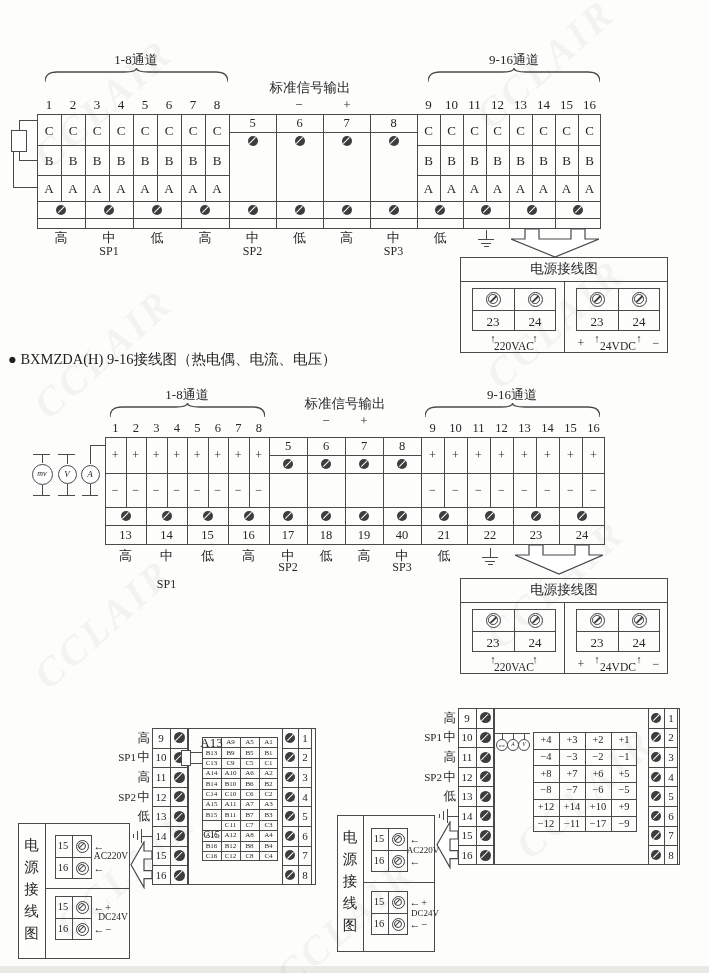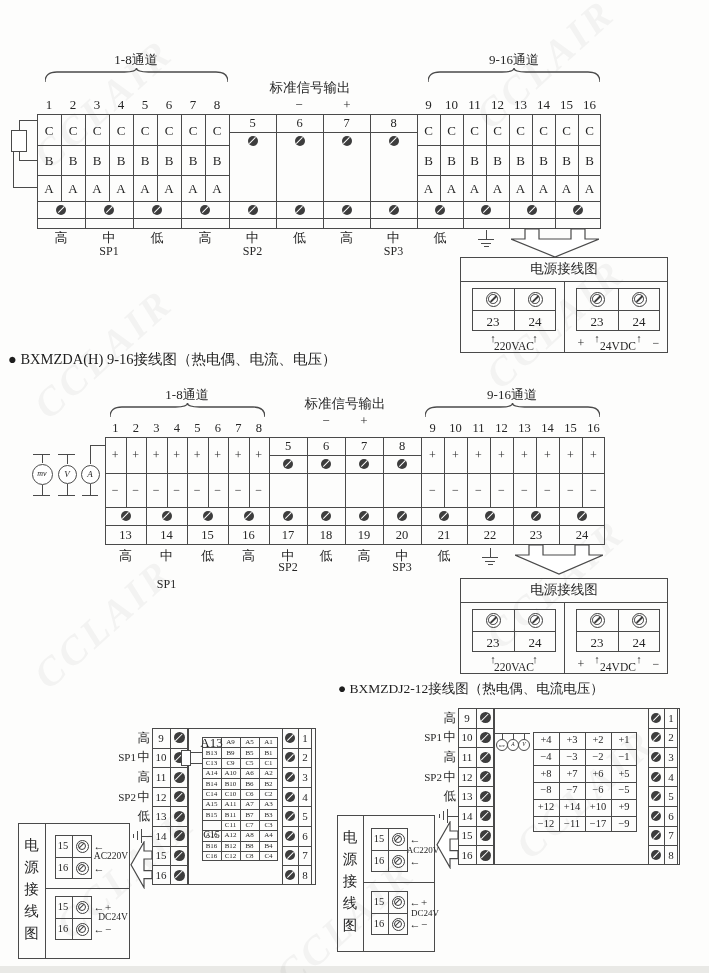--- a/index.html
+++ b/index.html
@@ -23,21 +23,20 @@
   .ttl{position:absolute;left:10px;top:6px;font-size:16px;color:#1e1e1e;white-space:nowrap;}
   .wm{position:absolute;font-style:italic;font-weight:bold;font-size:40px;
       color:rgba(70,70,70,0.055);transform:rotate(-42deg);letter-spacing:4px;pointer-events:none;}
   .edge{position:absolute;left:0;top:966px;width:709px;height:7px;background:#e9e9e6;}
 </style>
 </head>
 <body>
 
 <div id="page">
   <div class="hd" style="left:8px;top:350px;">● BXMZDA(H) 9-16接线图（热电偶、电流、电压）</div>
-  <div class="hd" style="left:338px;top:680px;font-size:13.5px;">● BXMZDJ2-12接线图（热电偶、电流电压）</div>
   <div class="edge"></div>
 <div class="wm" style="left: 18px; top: 80px;">CCLAIR</div>
     <div class="wm" style="left: 460px; top: 40px;">CCLAIR</div>
     <div class="wm" style="left: 18px; top: 330px;">CCLAIR</div>
     <div class="wm" style="left: 470px; top: 300px;">CCLAIR</div>
     <div class="wm" style="left: 18px; top: 600px;">CCLAIR</div>
     <div class="wm" style="left: 470px; top: 560px;">CCLAIR</div>
     <div class="wm" style="left: 40px; top: 850px;">CCLAIR</div>
     <div class="wm" style="left: 260px; top: 900px;">CCLAIR</div>
     <div class="wm" style="left: 500px; top: 770px;">CCLAIR</div>
@@ -340,21 +339,21 @@
     <div class="sc" style="left: 485px; top: 511px; width: 10px; height: 10px;"></div>
     <div class="sc" style="left: 531px; top: 511px; width: 10px; height: 10px;"></div>
     <div class="sc" style="left: 577px; top: 511px; width: 10px; height: 10px;"></div>
     <div class="tx" style="left: 125.5px; top: 535px; font-size: 12.5px;">13</div>
     <div class="tx" style="left: 166.5px; top: 535px; font-size: 12.5px;">14</div>
     <div class="tx" style="left: 207.5px; top: 535px; font-size: 12.5px;">15</div>
     <div class="tx" style="left: 248.5px; top: 535px; font-size: 12.5px;">16</div>
     <div class="tx" style="left: 288px; top: 535px; font-size: 12.5px;">17</div>
     <div class="tx" style="left: 326px; top: 535px; font-size: 12.5px;">18</div>
     <div class="tx" style="left: 364px; top: 535px; font-size: 12.5px;">19</div>
-    <div class="tx" style="left: 402px; top: 535px; font-size: 12.5px;">20</div>
+    <div class="tx" style="left: 402px; top: 535px; font-size: 12.5px;">40</div>
     <div class="tx" style="left: 444px; top: 535px; font-size: 12.5px;">21</div>
     <div class="tx" style="left: 490px; top: 535px; font-size: 12.5px;">22</div>
     <div class="tx" style="left: 536px; top: 535px; font-size: 12.5px;">23</div>
     <div class="tx" style="left: 582px; top: 535px; font-size: 12.5px;">24</div>
     <div class="tx" style="left: 125.5px; top: 555px; font-size: 13px;">高</div>
     <div class="tx" style="left: 166.5px; top: 555px; font-size: 13px;">中</div>
     <div class="tx" style="left: 207.5px; top: 555px; font-size: 13px;">低</div>
     <div class="tx" style="left: 248.5px; top: 555px; font-size: 13px;">高</div>
     <div class="tx" style="left: 288px; top: 555px; font-size: 13px;">中</div>
     <div class="tx" style="left: 326px; top: 555px; font-size: 13px;">低</div>

